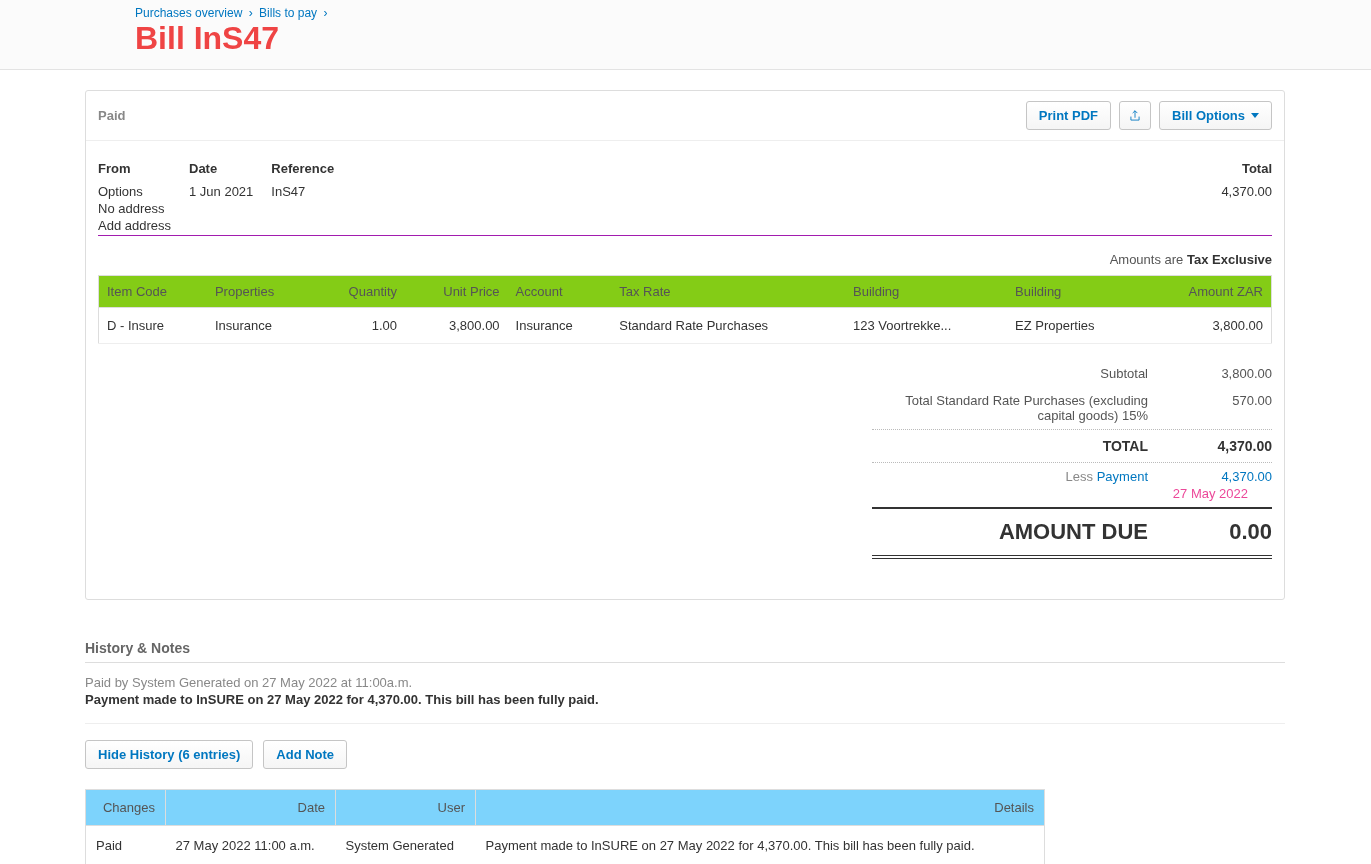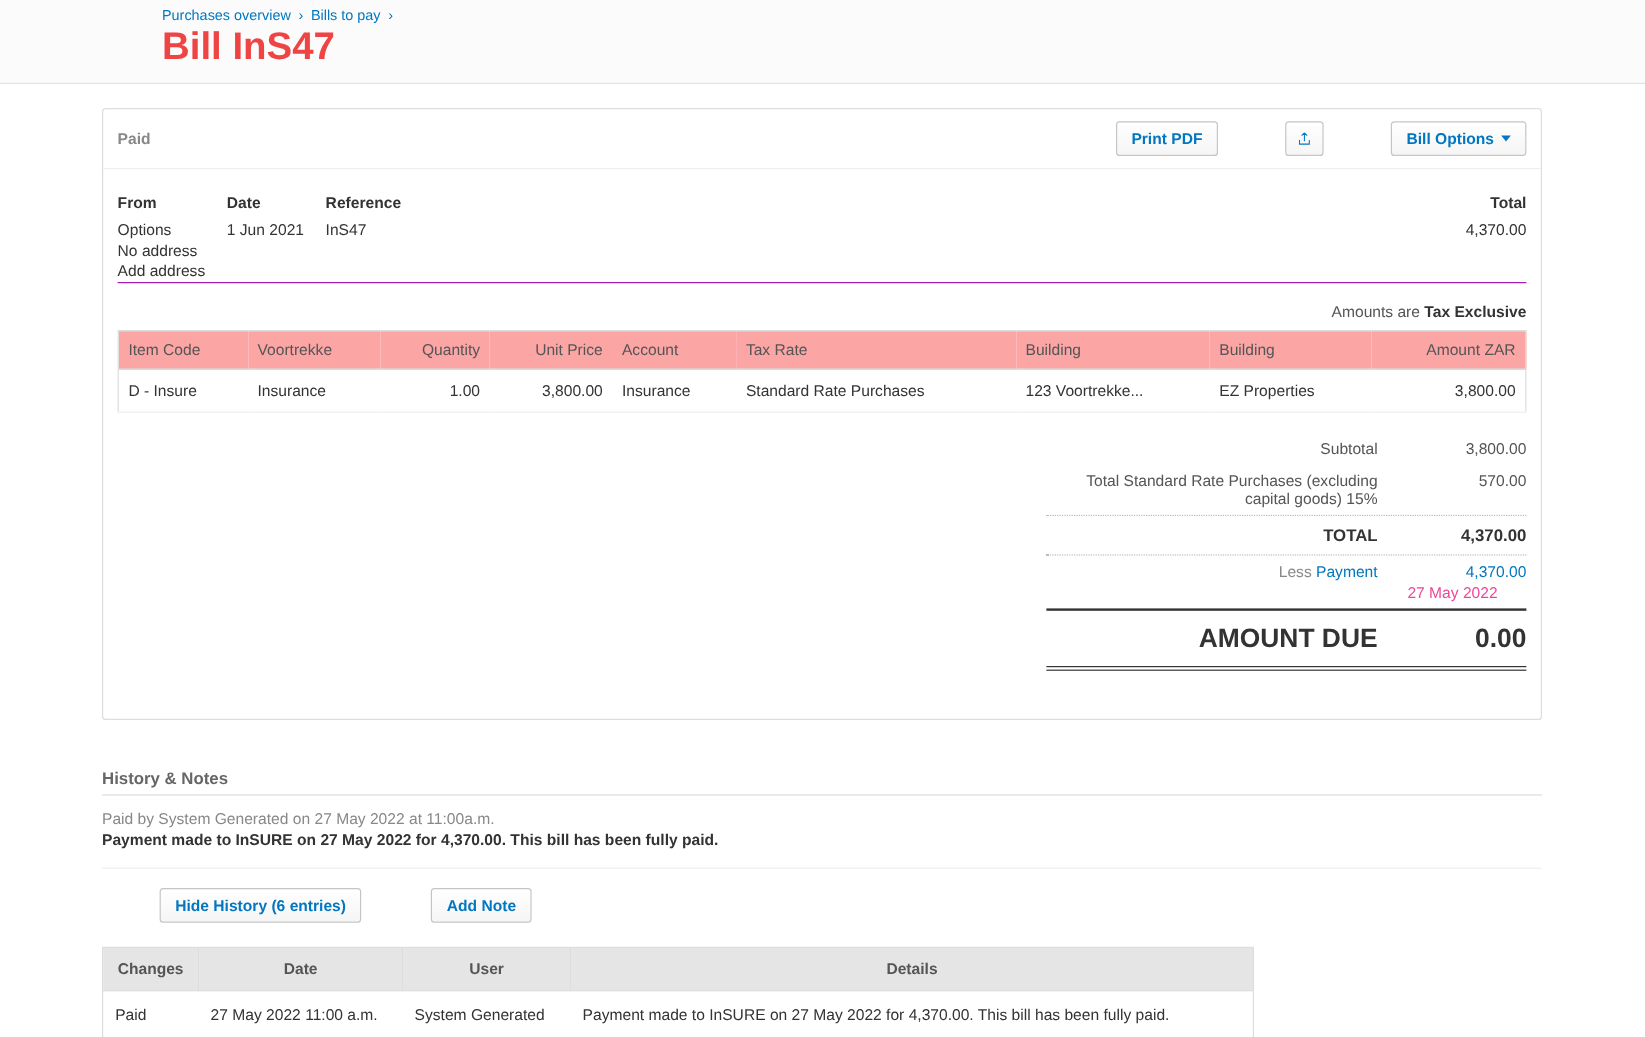--- a/index.html
+++ b/index.html
@@ -44,35 +44,34 @@
     background: linear-gradient(#fff,#f5f5f5);
     color: #0077c0;
     font-weight: bold;
     font-size: 13px;
     padding: 6px 12px;
     border-radius: 3px;
     cursor: pointer;
     display: inline-flex;
     align-items: center;
     gap: 6px;
-    margin-left: 48px;
   }
   .btn.icon-only { padding: 6px 8px; }
   .btn svg { width: 14px; height: 14px; stroke: #0077c0; fill: none; stroke-width: 1.5; }
   .caret-down { width: 0; height: 0; border-left: 4px solid transparent; border-right: 4px solid transparent; border-top: 5px solid #0077c0; }
   .card-body { padding: 20px 12px 40px 12px; }
   .meta-row { display: flex; justify-content: space-between; border-bottom: 1px solid #a21caf; margin-bottom: 12px;}
   .meta-left { display: flex; gap: 18px; }
   .meta-col .lbl { font-weight: bold; color: #333; padding-bottom: 8px; display: block; font-size: 13px;}
   .meta-col .val { color: #333; font-size: 13px; display:block; padding-bottom:2px;}
   .link { color: #0077c0; cursor: pointer; }
   .tax-note { text-align: right; color: #555; padding: 4px 0 8px 0; font-size: 13px;}
   .tax-note b { color: #333; }
   table.items { width: 100%; border-collapse: collapse; border: 1px solid #ddd; font-size: 13px;}
-  table.items th { text-align: left; font-weight: normal; color: #555; padding: 8px 8px; border-bottom: 1px solid #ddd; background: #fca5a5; }
+  table.items th { text-align: left; font-weight: normal; color: #555; padding: 8px 8px; border-bottom: 1px solid #ddd; background: #84cc16; }
   table.items th.right, table.items td.right { text-align: right; }
   table.items td { padding: 10px 8px; border-bottom: 1px solid #eee; color: #333; }
   .totals { margin-top: 16px; display: flex; justify-content: flex-end; }
   .totals-inner { width: 400px; font-size: 13px; }
   .totals-row { display: flex; justify-content: space-between; padding: 6px 0; color: #555;}
   .totals-row .label { text-align: right; flex: 1; padding-right: 24px;}
   .totals-row .value { width: 100px; text-align: right; }
   .totals-sep-dot { border-top: 1px dotted #bbb; }
   .totals-row.total { font-weight: bold; color: #333; font-size: 14px; padding: 8px 0;}
   .totals-row.less .label { color: #888; }
@@ -81,21 +80,21 @@
   .less-date { color: #ec4899; text-align:right; padding-right:24px; font-size:13px; margin-top:-4px; padding-bottom:6px;}
   .amount-due { border-top: 2px solid #333; border-bottom: 4px double #333; display: flex; justify-content: space-between; padding: 10px 0; font-size: 22px; font-weight: bold; color: #333;}
   .amount-due .label { flex:1; text-align:right; padding-right: 24px;}
   .amount-due .value { width: 100px; text-align: right; }
   .history-section { margin-top: 40px; padding-bottom: 40px;}
   .history-title { font-weight: bold; color: #666; padding-bottom: 6px; border-bottom: 1px solid #ddd; margin-bottom: 12px; font-size: 14px;}
   .hist-line1 { color: #888; font-size: 13px; }
   .hist-line2 { color: #333; font-weight: bold; font-size: 13px; padding-top:2px; padding-bottom: 16px; border-bottom: 1px solid #eee; margin-bottom: 16px;}
   .hist-actions { display: flex; gap: 10px; margin-bottom: 20px;}
   table.hist { width: 80%; border-collapse: collapse; border: 1px solid #ddd; font-size: 13px;}
-  table.hist th { text-align: center; font-weight: bold; color: #555; padding: 10px 10px; border-bottom: 1px solid #ddd; border-right: 1px solid #ddd; background:#e5e5e5;}
+  table.hist th { text-align: right; font-weight: normal; color: #555; padding: 10px 10px; border-bottom: 1px solid #ddd; border-right: 1px solid #ddd; background:#7dd3fc;}
   table.hist td { padding: 12px 10px; border-bottom: 1px solid #eee; color: #333;}
 </style>
 </head>
 <body>
 
 <div class="header-strip">
   <div class="breadcrumb">
     <a href="#">Purchases overview</a>
     <span class="sep">›</span>
     <a href="#">Bills to pay</a>
@@ -148,21 +147,21 @@
       </div>
 
       <div class="tax-note">
         <span>Amounts are </span><b>Tax Exclusive</b>
       </div>
 
       <table class="items">
         <thead>
           <tr>
             <th>Item Code</th>
-            <th>Voortrekke</th>
+            <th>Properties</th>
             <th class="right">Quantity</th>
             <th class="right">Unit Price</th>
             <th>Account</th>
             <th>Tax Rate</th>
             <th>Building</th>
             <th>Building</th>
             <th class="right">Amount ZAR</th>
           </tr>
         </thead>
         <tbody>

